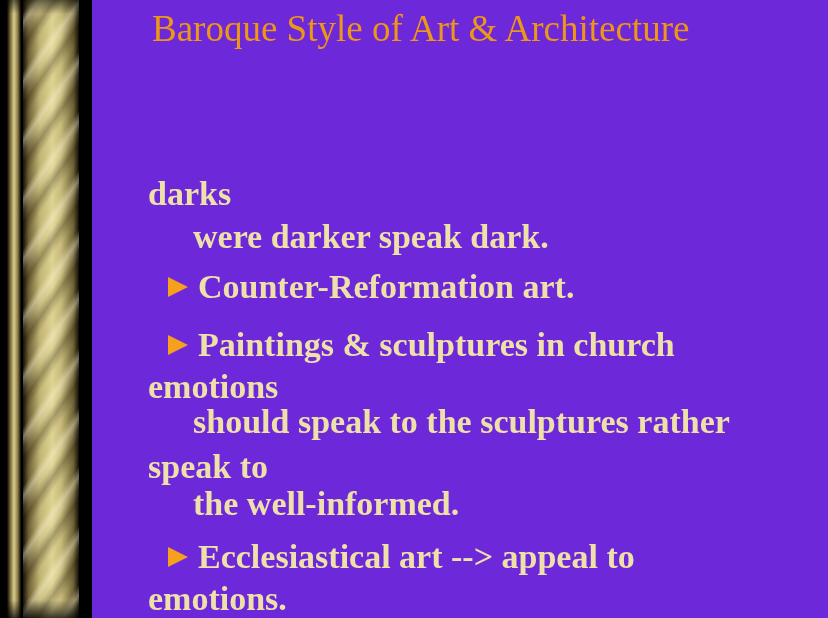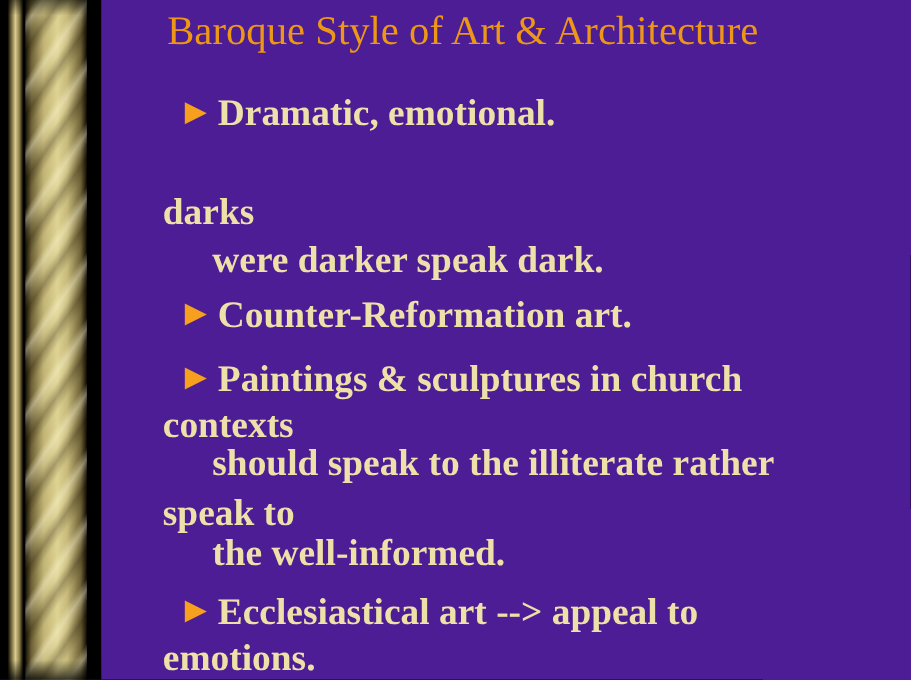--- a/index.html
+++ b/index.html
@@ -1,19 +1,19 @@
 <!DOCTYPE html>
 <html><head>
 <meta charset="utf-8">
 <style>
   html,body{margin:0;padding:0;background:#000;}
   .slide{
     position:relative;
     width:828px;height:618px;
-    background:#4c1d95;
+    background:#6d28d9;
     overflow:hidden;
     font-family:"Liberation Serif","DejaVu Serif",serif;
   }
 
   
   .border-left{position:absolute;left:0;top:0;bottom:0;width:92px;background:#000;}
   .pilaster{
     position:absolute;left:7px;top:0;bottom:0;width:14px;
     background:linear-gradient(90deg,#060402 0%,#6e6136 22%,#d9cd8f 50%,#8d7f49 76%,#0a0703 100%);
   }
@@ -68,34 +68,33 @@
 <div class="slide">
 
   <div class="border-left">
     <div class="pilaster"></div>
     <div class="rope"></div>
     <div class="border-fade"></div>
   </div>
 
   <div class="title">Baroque Style of Art &amp; Architecture</div>
 
-  <div class="line l-bullet t1"><span class="tri"></span><span>Dramatic, emotional.</span></div>
 
 
   <div class="line l-margin t3"><span>darks</span></div>
 
   <div class="line l-hang t4"><span>were darker speak dark.</span></div>
 
   <div class="line l-bullet t5"><span class="tri"></span><span>Counter-Reformation art.</span></div>
 
   <div class="line l-bullet t6"><span class="tri"></span><span>Paintings &amp; sculptures in church</span></div>
 
-  <div class="line l-margin t7"><span>contexts</span></div>
+  <div class="line l-margin t7"><span>emotions</span></div>
 
-  <div class="line l-hang t8"><span>should speak to the illiterate rather</span></div>
+  <div class="line l-hang t8"><span>should speak to the sculptures rather</span></div>
 
   <div class="line l-margin t9"><span>speak to</span></div>
 
   <div class="line l-hang t10"><span>the well-informed.</span></div>
 
   <div class="line l-bullet t11"><span class="tri"></span><span>Ecclesiastical art --&gt; appeal to</span></div>
 
   <div class="line l-margin t12"><span>emotions.</span></div>
 
 </div>

